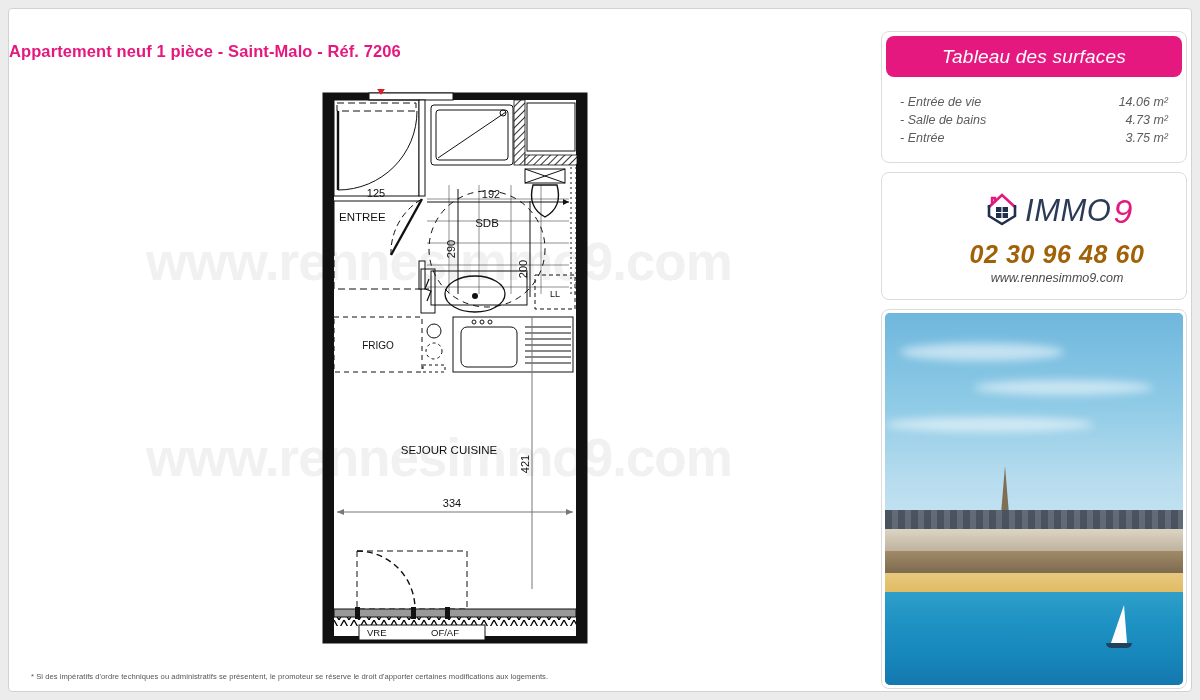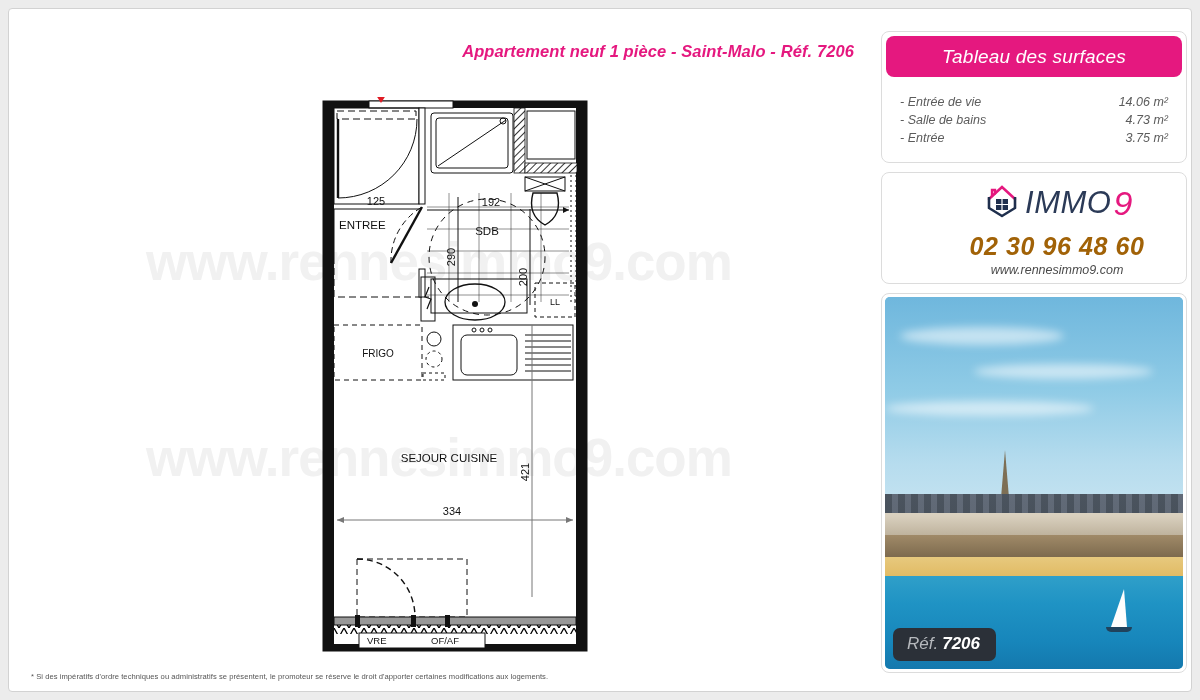--- a/index.html
+++ b/index.html
@@ -29,30 +29,29 @@
     white-space:nowrap;
     pointer-events:none;
     user-select:none;
   }
   .wm1{top:222px;}
   .wm2{top:418px;}
 
   
   .title{
     position:absolute;left:0;top:33px;width:845px;
-    text-align:right;
+    text-align:left;
     color:#e5187f;
     font-size:16.5px;font-weight:bold;
     letter-spacing:.1px;
-    font-style:italic;
   }
 
   
   .plan-wrap{
-    position:absolute;left:310px;top:88px;
+    position:absolute;left:310px;top:80px;
     width:272px;height:558px;
   }
   .plan-svg{display:block;}
 
   
   .footnote{
     position:absolute;left:22px;top:663px;
     font-size:7.6px;color:#555;
     letter-spacing:.05px;
   }
@@ -86,21 +85,21 @@
     line-height:18px;
   }
   .srow.total{
     font-weight:bold;color:#3b3b3b;
     margin-top:2px;
   }
 
   
   .logo-card{
     margin-top:9px;
-    height:112px;
+    height:128px;
     display:flex;flex-direction:column;
     align-items:center;justify-content:center;padding-left:46px;
   }
   .logo-row{display:flex;align-items:center;gap:2px;}
   .logo-word{
     font-size:31px;color:#2b3a57;
     letter-spacing:.5px;line-height:1;
     font-weight:400;
   }
   .logo-nine{color:#e5187f;font-size:34px;line-height:1;}
@@ -403,20 +402,17 @@
         <div class="spire"></div>
         <div class="city"></div>
         <div class="rooftops"></div>
         <div class="rampart"></div>
         <div class="beach"></div>
         <div class="sea"></div>
         <div class="sailboat">
           <div class="sail"></div>
             <div class="hull"></div>
         </div>
-        <div class="ref-badge">
-          <span>Réf.</span><b>7206</b>
-        </div>
       </div>
     </div>
 
   </div>
 </div>
 
 </body></html>

